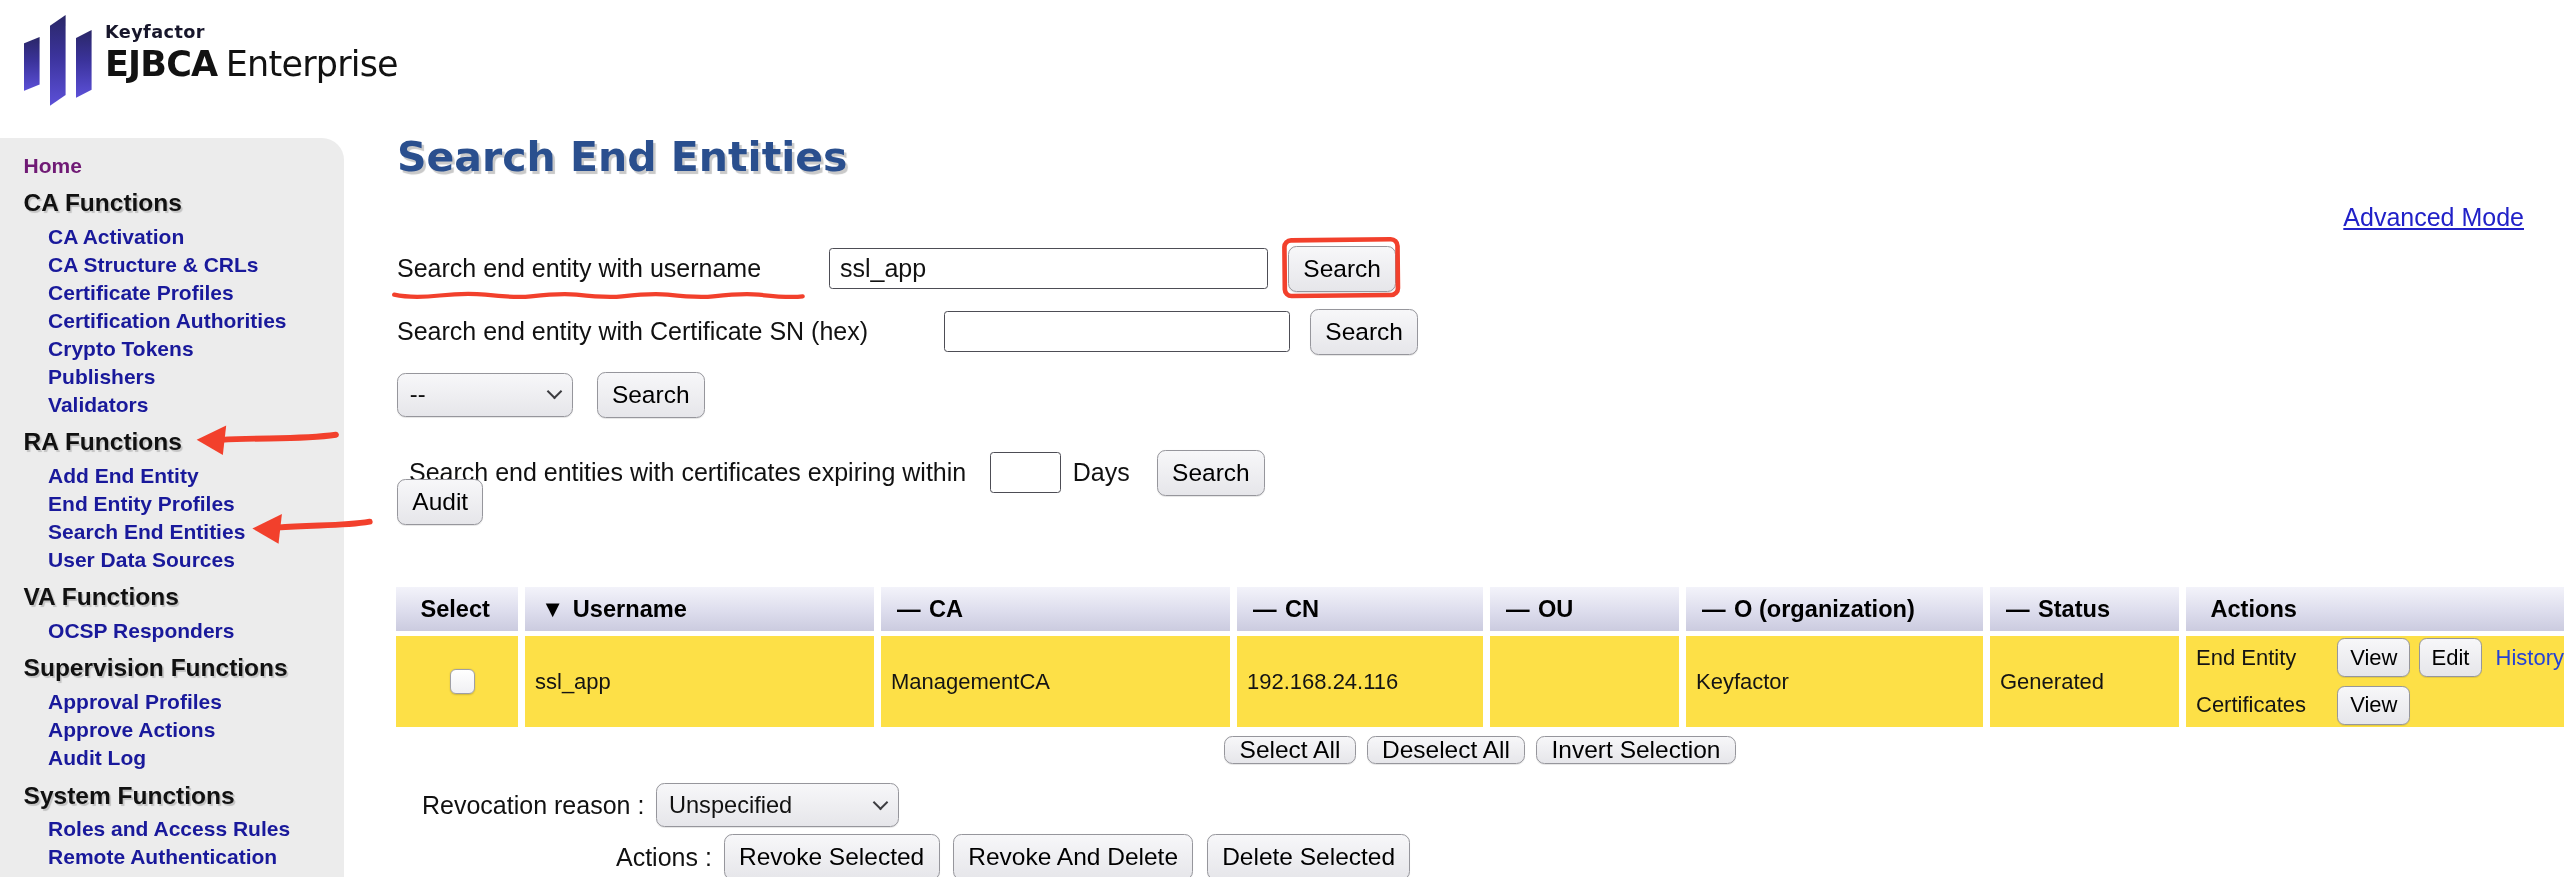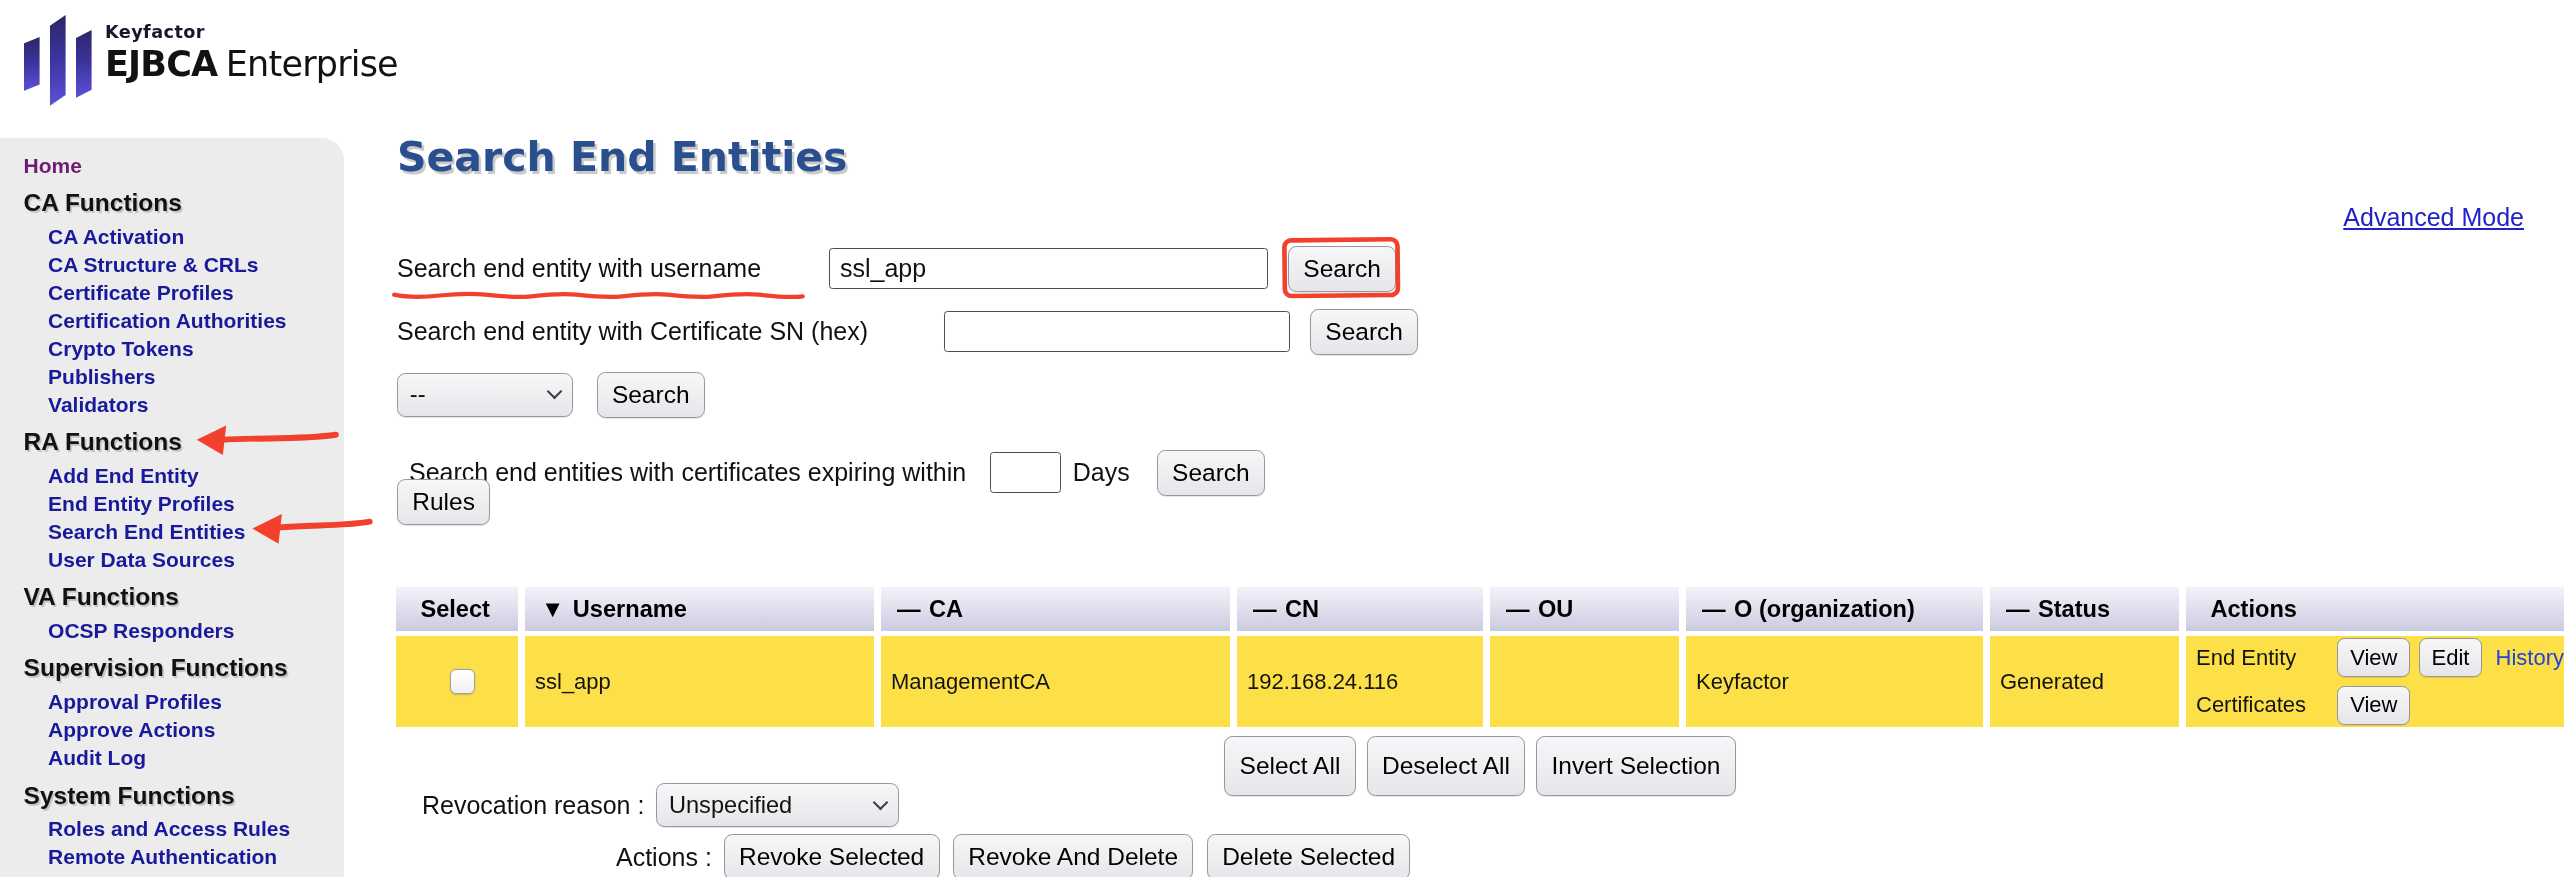--- a/index.html
+++ b/index.html
@@ -92,21 +92,21 @@
   .checkbox { width:25px; height:25px; border:1.7px solid #9f9fa6; border-radius:5.9px; margin:0 auto;
               background:linear-gradient(180deg,#ffffff 0%,#f0f0f3 100%);
               box-shadow:0 0.8px 1.7px rgba(0,0,0,.18); cursor:pointer; }
   .actions-cell { display:flex; flex-direction:column; justify-content:center; gap:8.4px; }
   .actions-line { display:flex; align-items:center; gap:8.4px; }
   .actions-line .a-label { width:133px; font-size:22px; color:#141414; }
   .history-link { color:#2442d6; font-size:22px; margin-left:5px; cursor:pointer; }
 
   .selection-row { position:absolute; left:389px; top:736px; width:2182px;
                    display:flex; justify-content:center; gap:11px; }
-  .selection-row .btn { height:60px; }
+  .selection-row .btn { height:28px; }
 
   .revocation-row { left:422px; top:783px; }
   .revocation-row .form-label { margin-right:11.8px; }
   .revocation-row .select-box { width:243px; }
 
   .bulk-actions-row { left:616px; top:834px; }
   .bulk-actions-row .form-label { margin-right:11.8px; }
   .bulk-actions-row .btn + .btn { margin-left:13.5px; }
 
   
@@ -185,21 +185,21 @@
 </div>
 
 <div class="form-row row-expiring">
   <span class="form-label">Search end entities with certificates expiring within</span>
   <input class="txt-input" type="text" value="" style="">
   <span class="days">Days</span>
   <button class="btn">Search</button>
 </div>
 
 <div class="form-row row-reload">
-  <button class="btn">Rules</button>
+  <button class="btn">Audit</button>
 </div>
 
 <table class="results">
   <colgroup>
     <col style="width:122px">
       <col style="width:349px">
       <col style="width:349px">
       <col style="width:246px">
     <col style="width:189px">
       <col style="width:297px">

